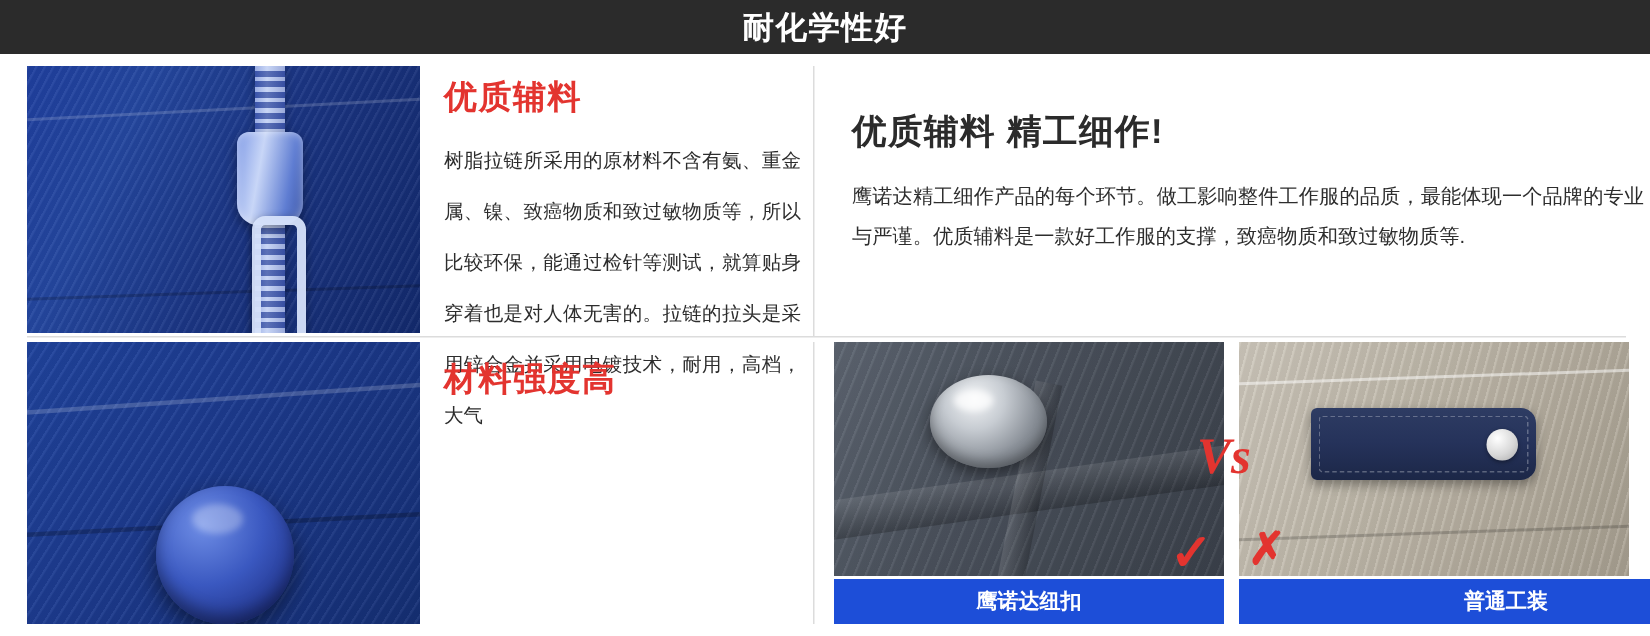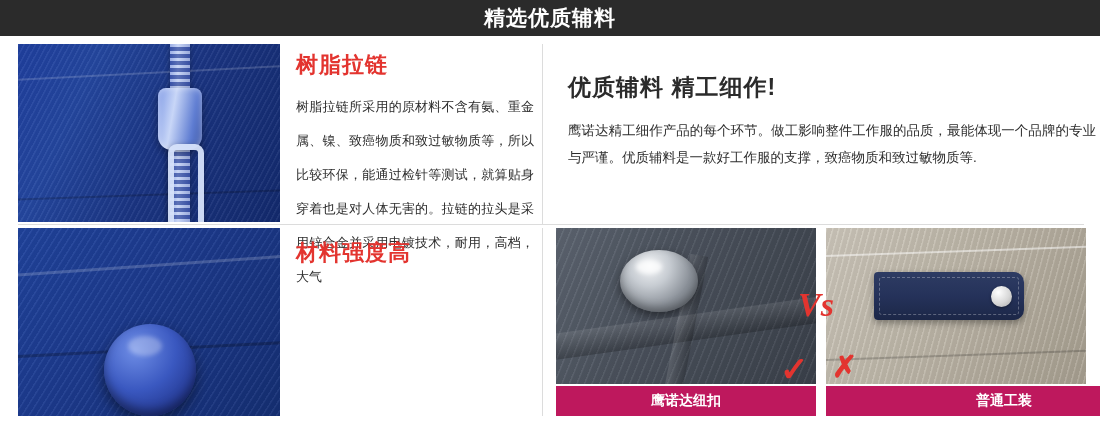--- a/index.html
+++ b/index.html
@@ -296,21 +296,21 @@
     width: 21px; height: 21px;
     border-radius: 50%;
     background: radial-gradient(circle at 35% 30%, #ffffff, #d8d8d8 55%, #a9a9a9);
     box-shadow: 0 1px 3px rgba(0,0,0,0.4);
   }
 
   
   .caption {
     position: absolute;
     width: 260px; height: 30px;
-    background: #be185d;
+    background: #1d4ed8;
     display: flex;
     align-items: center;
     justify-content: center;
     color: #ffffff;
     font-size: 14px;
     font-weight: bold;
   }
   .caption-good { left: 556px; top: 386px; }
   .caption-bad  { left: 826px; top: 386px; padding-left: 48px; }
 
@@ -341,37 +341,37 @@
     font-weight: bold;
     line-height: 1;
   }
 </style>
 </head>
 <body>
 
 <div id="page">
 
   <div class="header-bar">
-    <span class="header-title">精选优质辅料</span>
+    <span class="header-title">耐化学性好</span>
   </div>
 
   <div class="photo photo-zipper">
     <div class="fabric-lines"></div>
     <div class="seam"></div>
     <div class="seam2"></div>
     <div class="zip-track">
       <div class="zip-teeth"></div>
     </div>
     <div class="zip-slider"></div>
     <div class="zip-pull"></div>
 
   </div>
 
   <div class="col-text text-zipper">
-    <h2 class="sec-title">树脂拉链</h2>
+    <h2 class="sec-title">优质辅料</h2>
     <p class="sec-body">树脂拉链所采用的原材料不含有氨、重金属、镍、致癌物质和致过敏物质等，所以比较环保，能通过检针等测试，就算贴身穿着也是对人体无害的。拉链的拉头是采用锌合金并采用电镀技术，耐用，高档，大气</p>
   </div>
 
   <div class="headline-block">
     <h2 class="headline">优质辅料 精工细作!</h2>
     <p class="headline-body">鹰诺达精工细作产品的每个环节。做工影响整件工作服的品质，最能体现一个品牌的专业与严谨。优质辅料是一款好工作服的支撑，致癌物质和致过敏物质等.</p>
   </div>
 
   <div class="divider-h" style="left:18px; top:224px; width:1066px; height:1px;"></div>
   <div class="divider-v" style="left:542px; top:44px; width:1px; height:180px;"></div>

